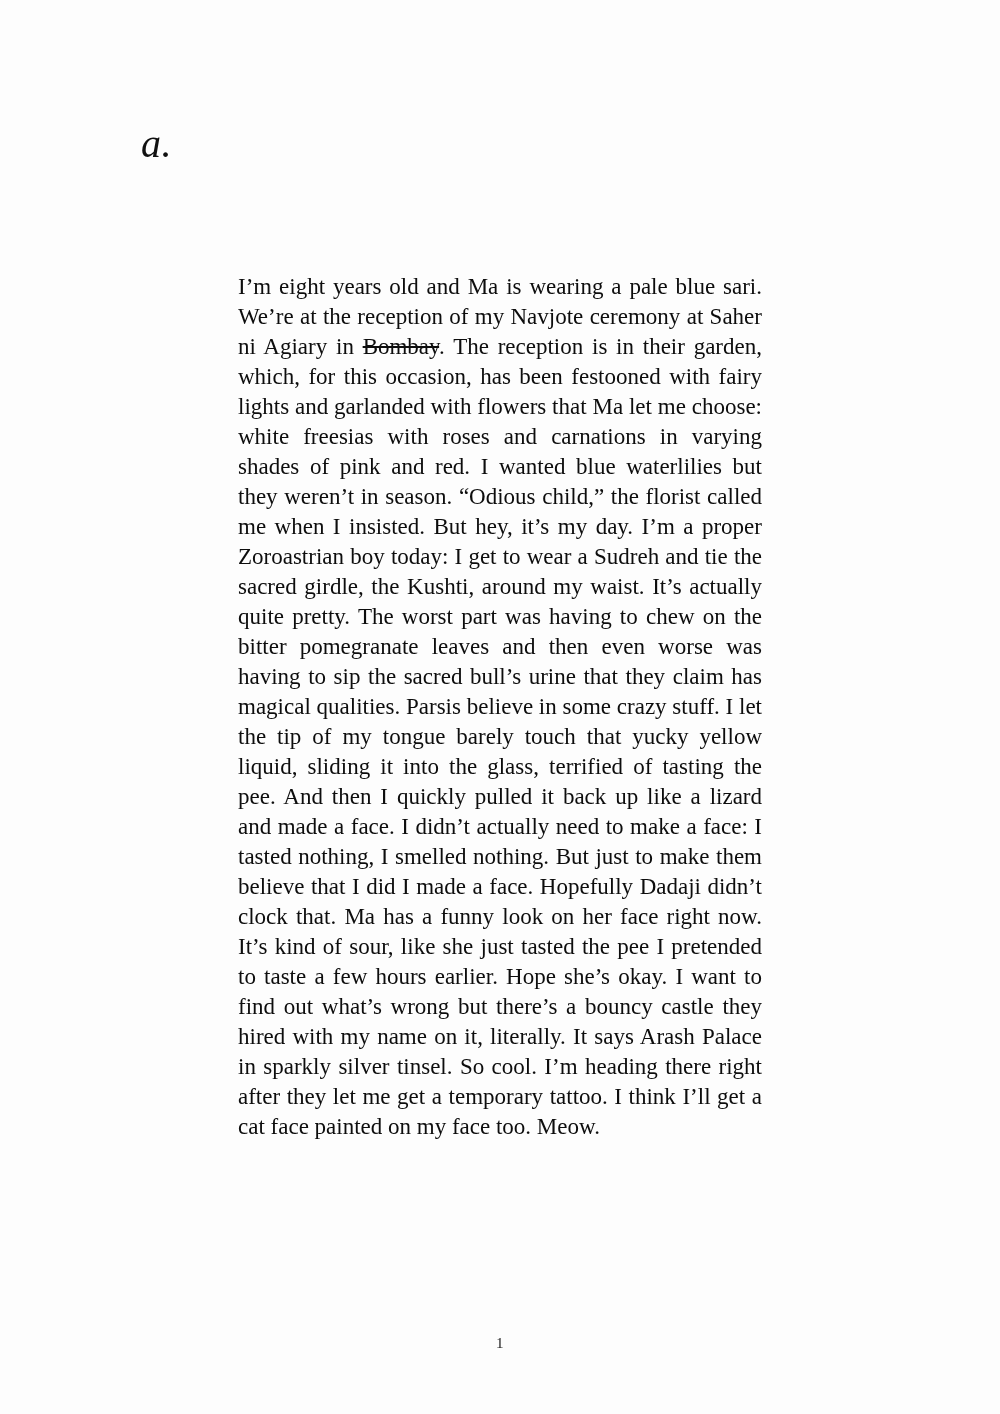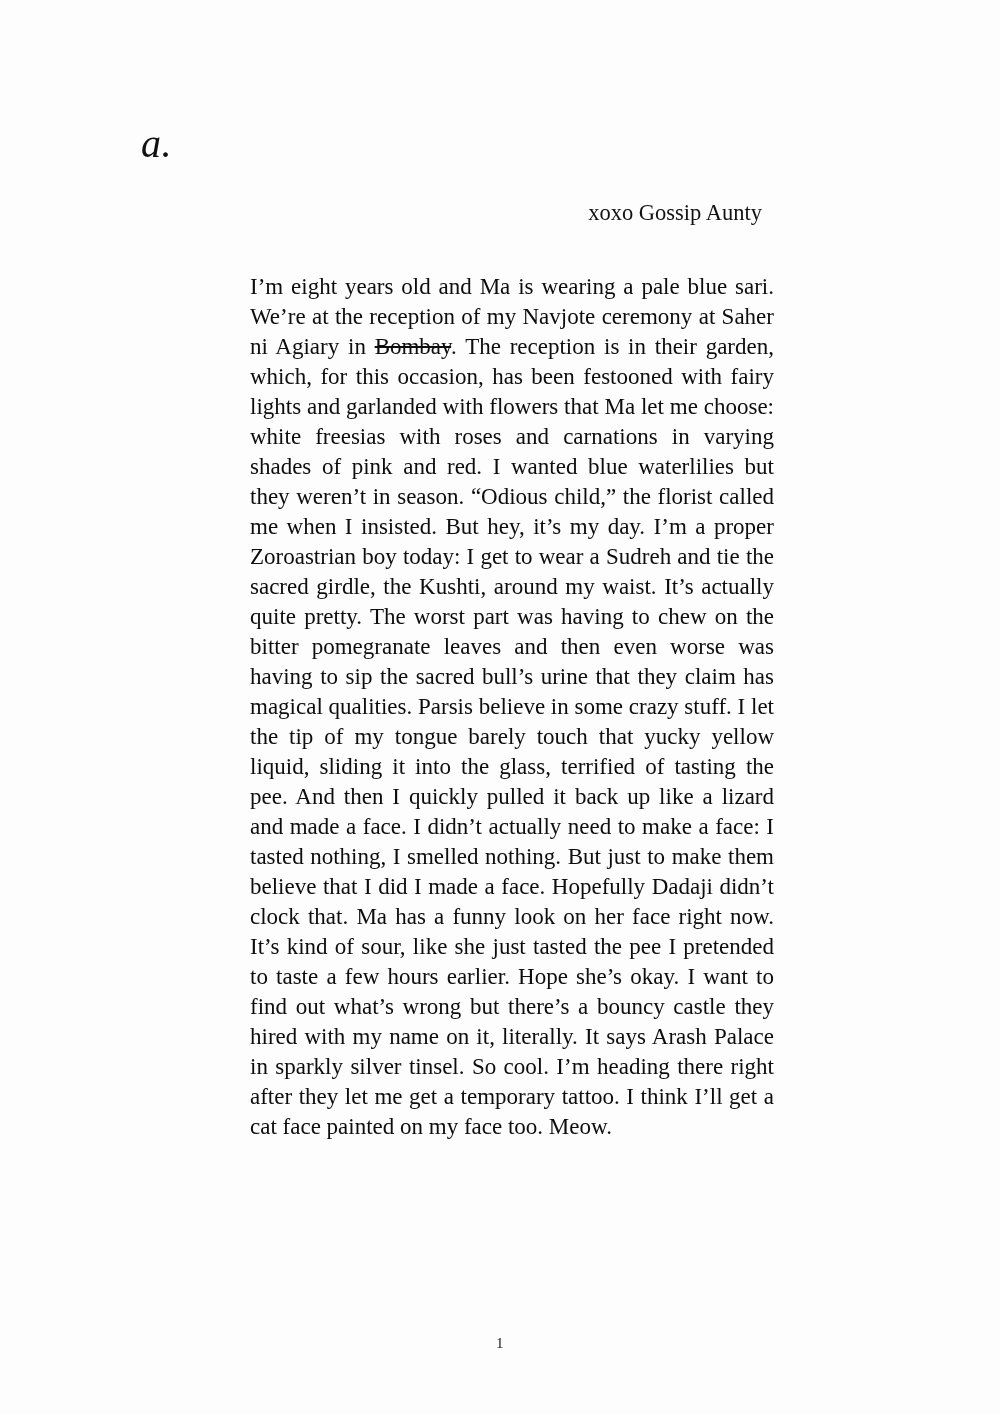--- a/index.html
+++ b/index.html
@@ -60,21 +60,20 @@
     line-height: 30px;
     color: #111111;
   }
 
   
   .textblock {
     position: absolute;
     left: 238px;
     top: 272px;
     width: 524px;
-    margin-left: 12px;
   }
 
   .body-para {
     margin: 0;
     font-size: 23px;
     line-height: 30px;
     text-align: justify;
     text-justify: inter-word;
     color: #0d0d0d;
     hyphens: none;
@@ -103,23 +102,20 @@
 </style>
 </head>
 <body>
 
 <div class="page">
 
   <div class="paper-tone"></div>
 
   <div class="section-marker">a.</div>
 
-  <div class="signoff">
-    <span>xoxo Gossip Aunty</span>
-  </div>
 
   <div class="textblock">
     <p class="body-para"><span>I’m eight years old and Ma is wearing a pale blue sari. We’re at the reception of my Navjote ceremony at Saher ni Agiary in </span><span class="strike">Bombay</span><span>. The reception is in their garden, which, for this occasion, has been festooned with fairy lights and garlanded with flowers that Ma let me choose: white freesias with roses and carnations in varying shades of pink and red. I wanted blue waterlilies but they weren’t in season. “Odious child,” the florist called me when I insisted. But hey, it’s my day. I’m a proper Zoroastrian boy today: I get to wear a Sudreh and tie the sacred girdle, the Kushti, around my waist. It’s actually quite pretty. The worst part was having to chew on the bitter pomegranate leaves and then even worse was having to sip the sacred bull’s urine that they claim has magical qualities. Parsis believe in some crazy stuff. I let the tip of my tongue barely touch that yucky yellow liquid, sliding it into the glass, terrified of tasting the pee. And then I quickly pulled it back up like a lizard and made a face. I didn’t actually need to make a face: I tasted nothing, I smelled nothing. But just to make them believe that I did I made a face. Hopefully Dadaji didn’t clock that. Ma has a funny look on her face right now. It’s kind of sour, like she just tasted the pee I pretended to taste a few hours earlier. Hope she’s okay. I want to find out what’s wrong but there’s a bouncy castle they hired with my name on it, literally. It says Arash Palace in sparkly silver tinsel. So cool. I’m heading there right after they let me get a temporary tattoo. I think I’ll get a cat face painted on my face too. Meow.</span></p>
   </div>
 
   <div class="folio">
     <span>1</span>
   </div>
 
 </div>

